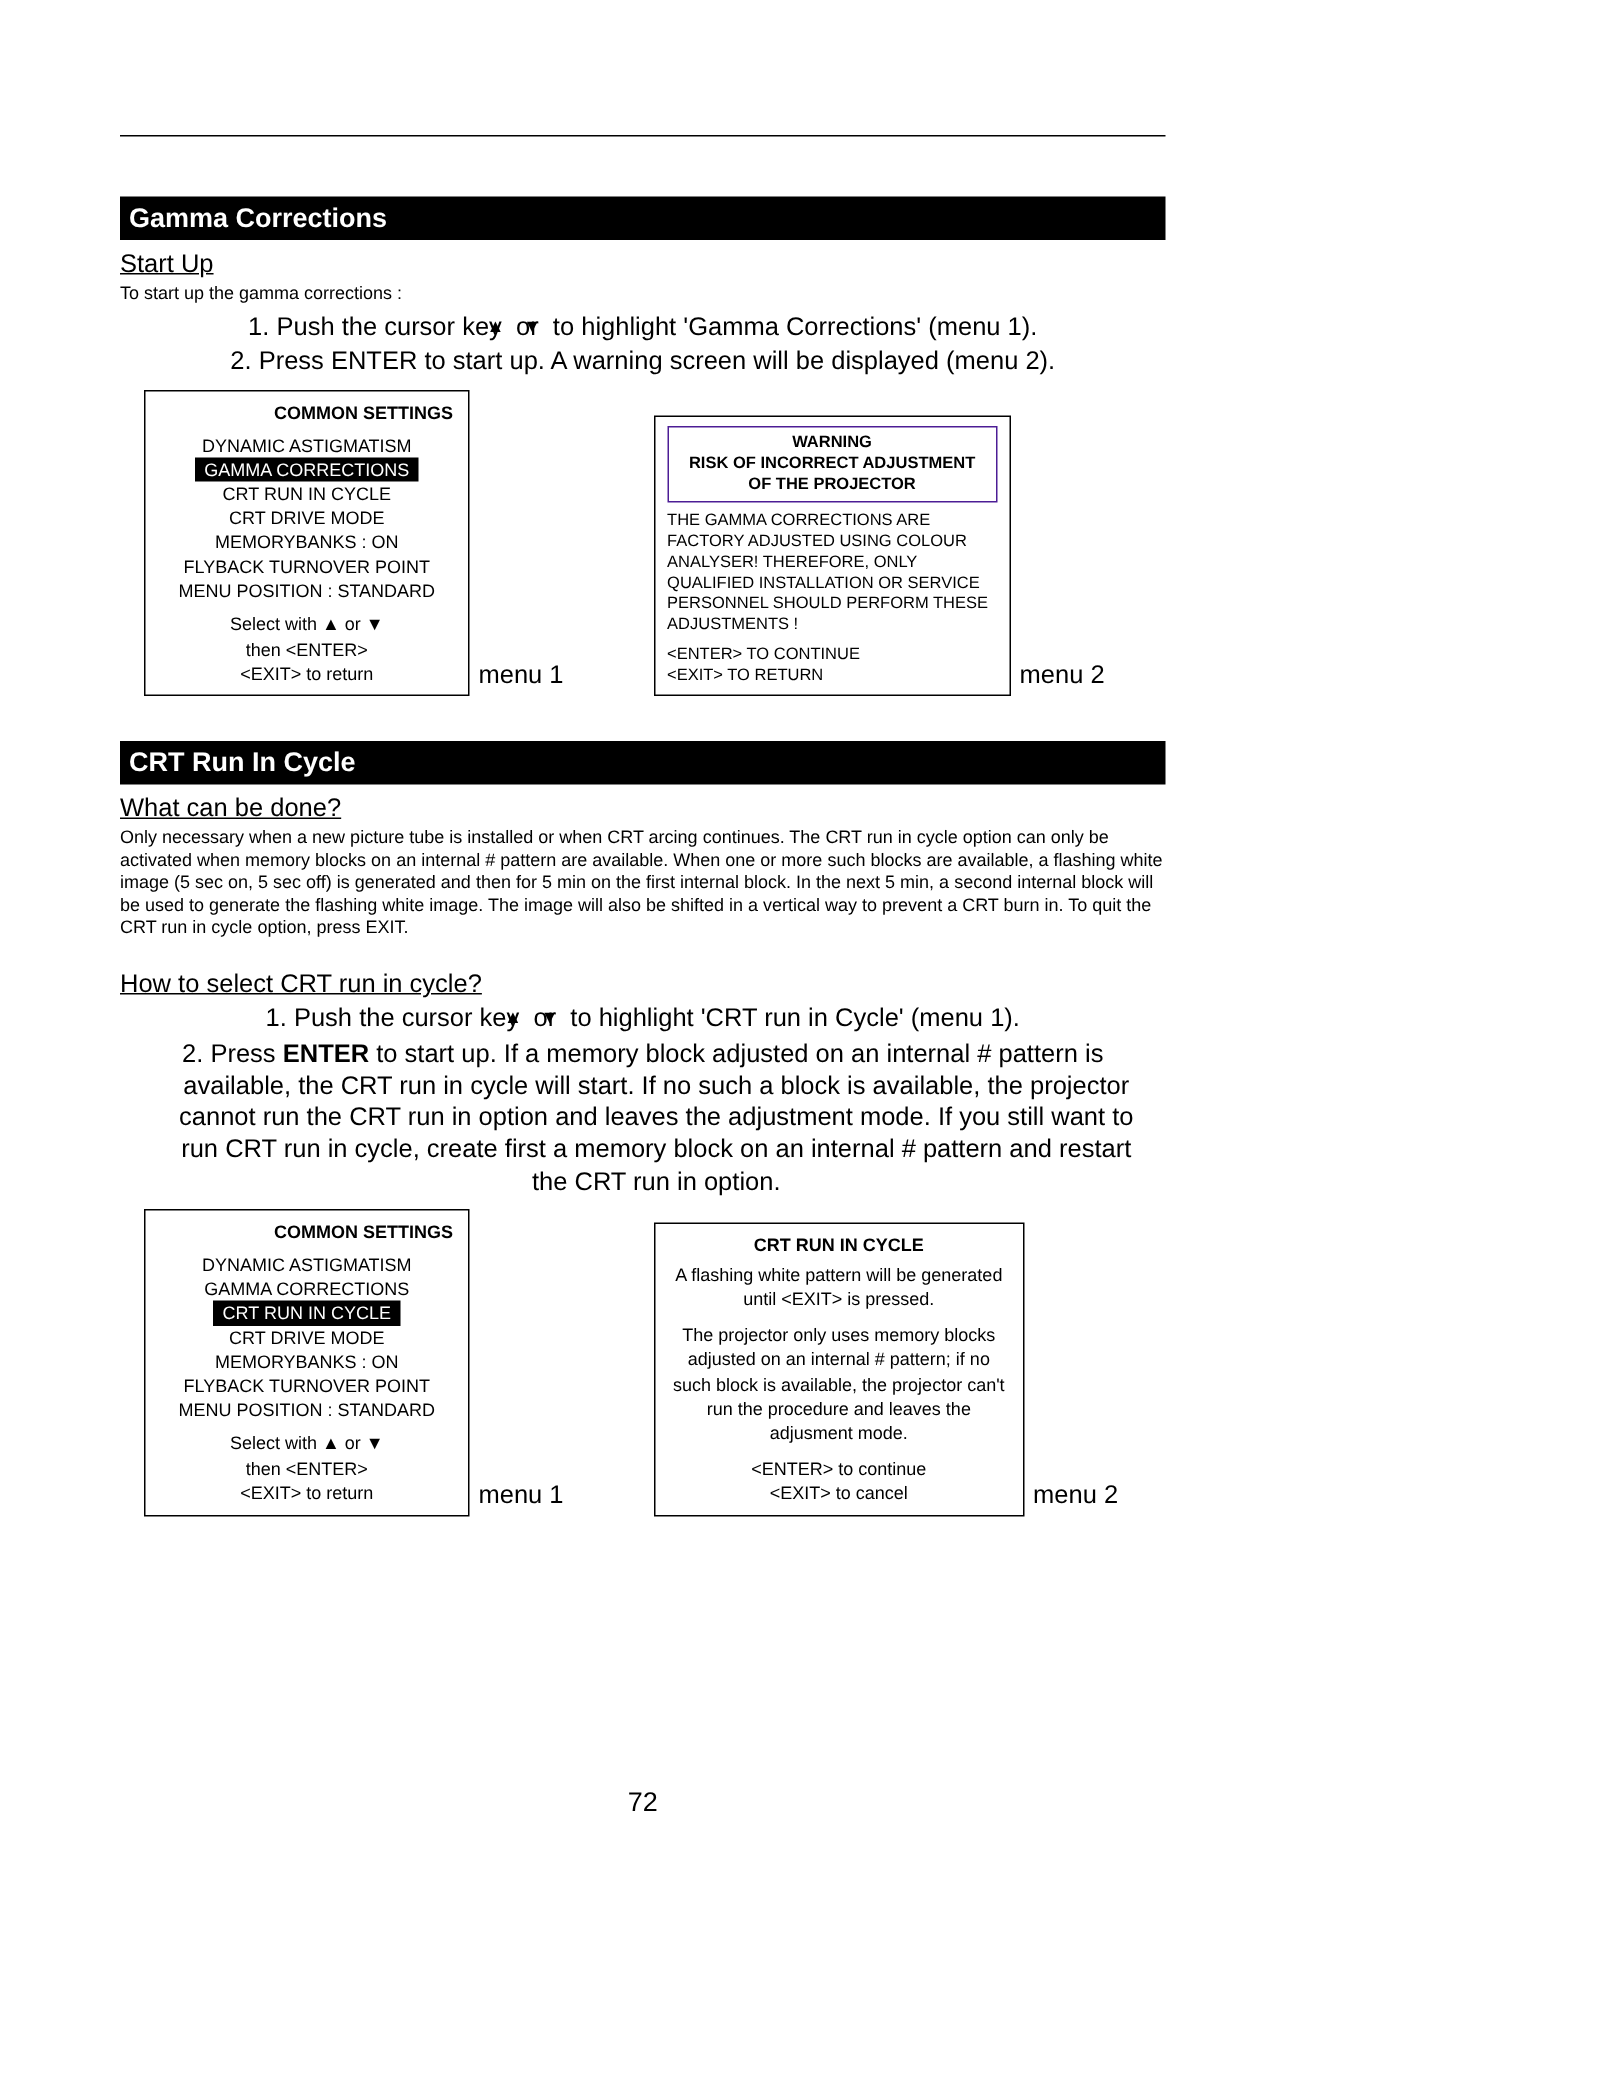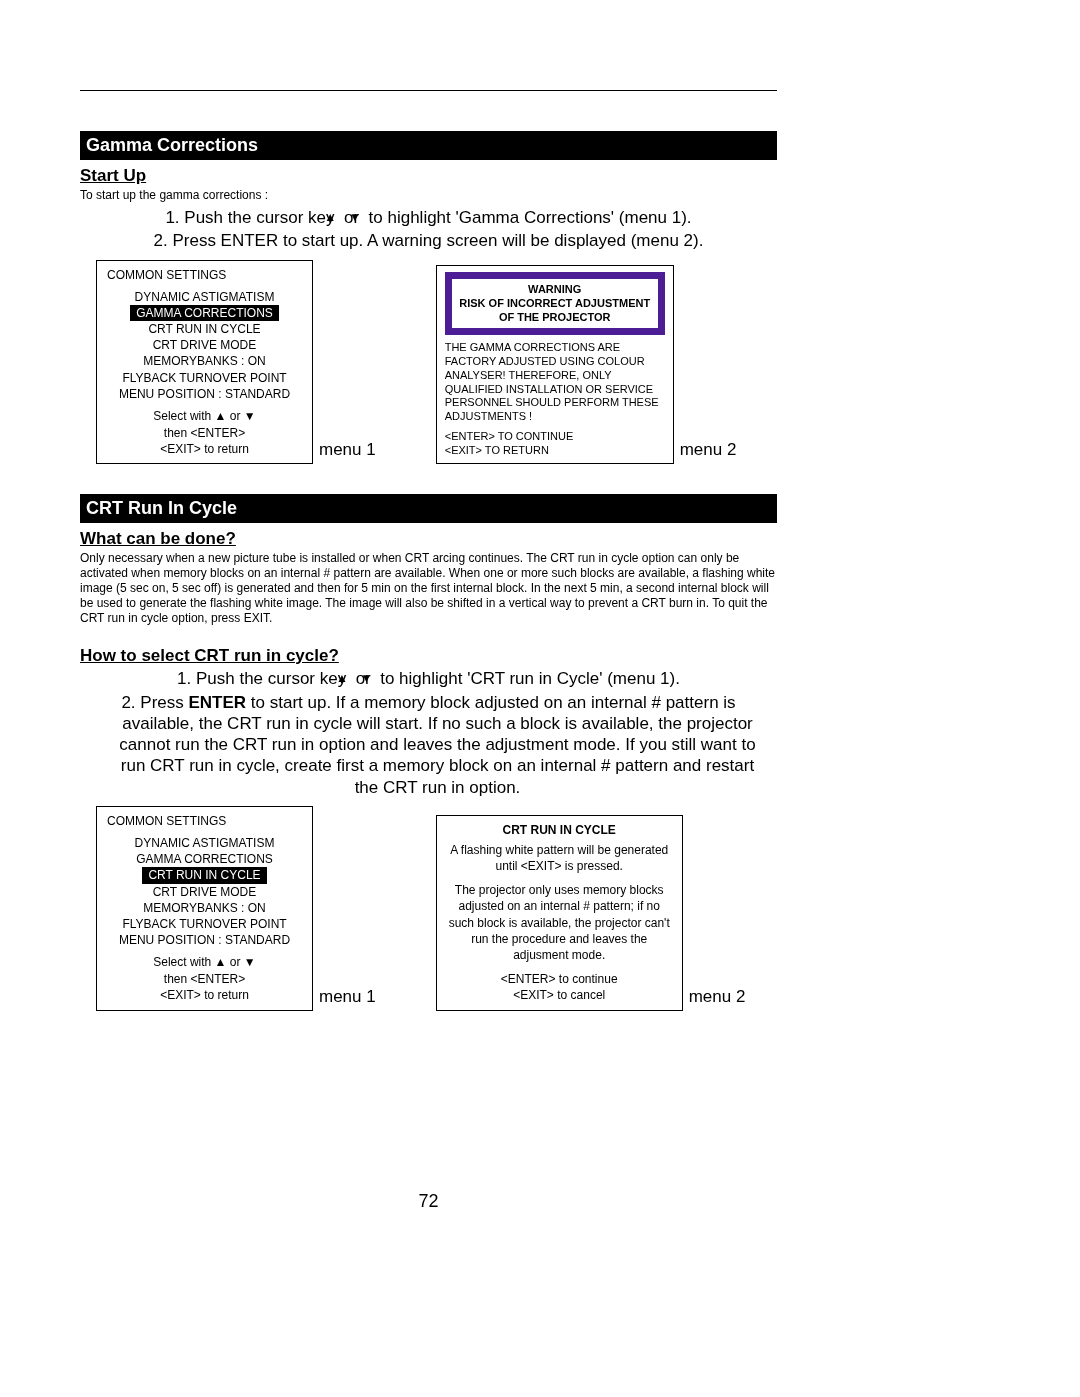--- a/index.html
+++ b/index.html
@@ -22,21 +22,21 @@
   }
   .black-bar {
     background: #000;
     color: #fff;
     font-weight: bold;
     font-size: 18px;
     padding: 4px 6px;
     margin: 0 0 6px 0;
   }
   .sub-head {
-    font-weight: bold;
+    font-weight: normal;
     text-decoration: underline;
     font-size: 17px;
     margin: 4px 0 2px 0;
   }
   .body-text {
     font-size: 12px;
     line-height: 1.25;
     margin: 0 0 4px 0;
   }
   .list-item {
@@ -66,22 +66,22 @@
   }
   .menu-box {
     border: 1px solid #000;
     padding: 6px 10px;
     width: 195px;
     text-align: center;
     font-size: 12px;
     line-height: 1.35;
   }
   .menu-box .title {
-    font-weight: normal;
-    text-align: left;
+    font-weight: bold;
+    text-align: right;
   }
   .menu-box .line-sm {
     font-size: 12px;
   }
   .menu-box .highlight {
     display: inline-block;
     background: #000;
     color: #fff;
     padding: 0 6px;
   }
@@ -92,21 +92,21 @@
   }
   .menu-box-warn {
     border: 1px solid #000;
     padding: 6px 8px 6px 8px;
     width: 220px;
     font-size: 11px;
     line-height: 1.25;
     text-align: left;
   }
   .menu-box-warn .inner-box {
-    border: 7px solid #4c1d95;
+    border: 1px solid #4c1d95;
     text-align: center;
     font-weight: bold;
     padding: 4px 2px;
     margin-bottom: 6px;
   }
   .menu-box-warn .block-bold {
     font-weight: normal;
   }
   .menu-box-crt {
     border: 1px solid #000;

